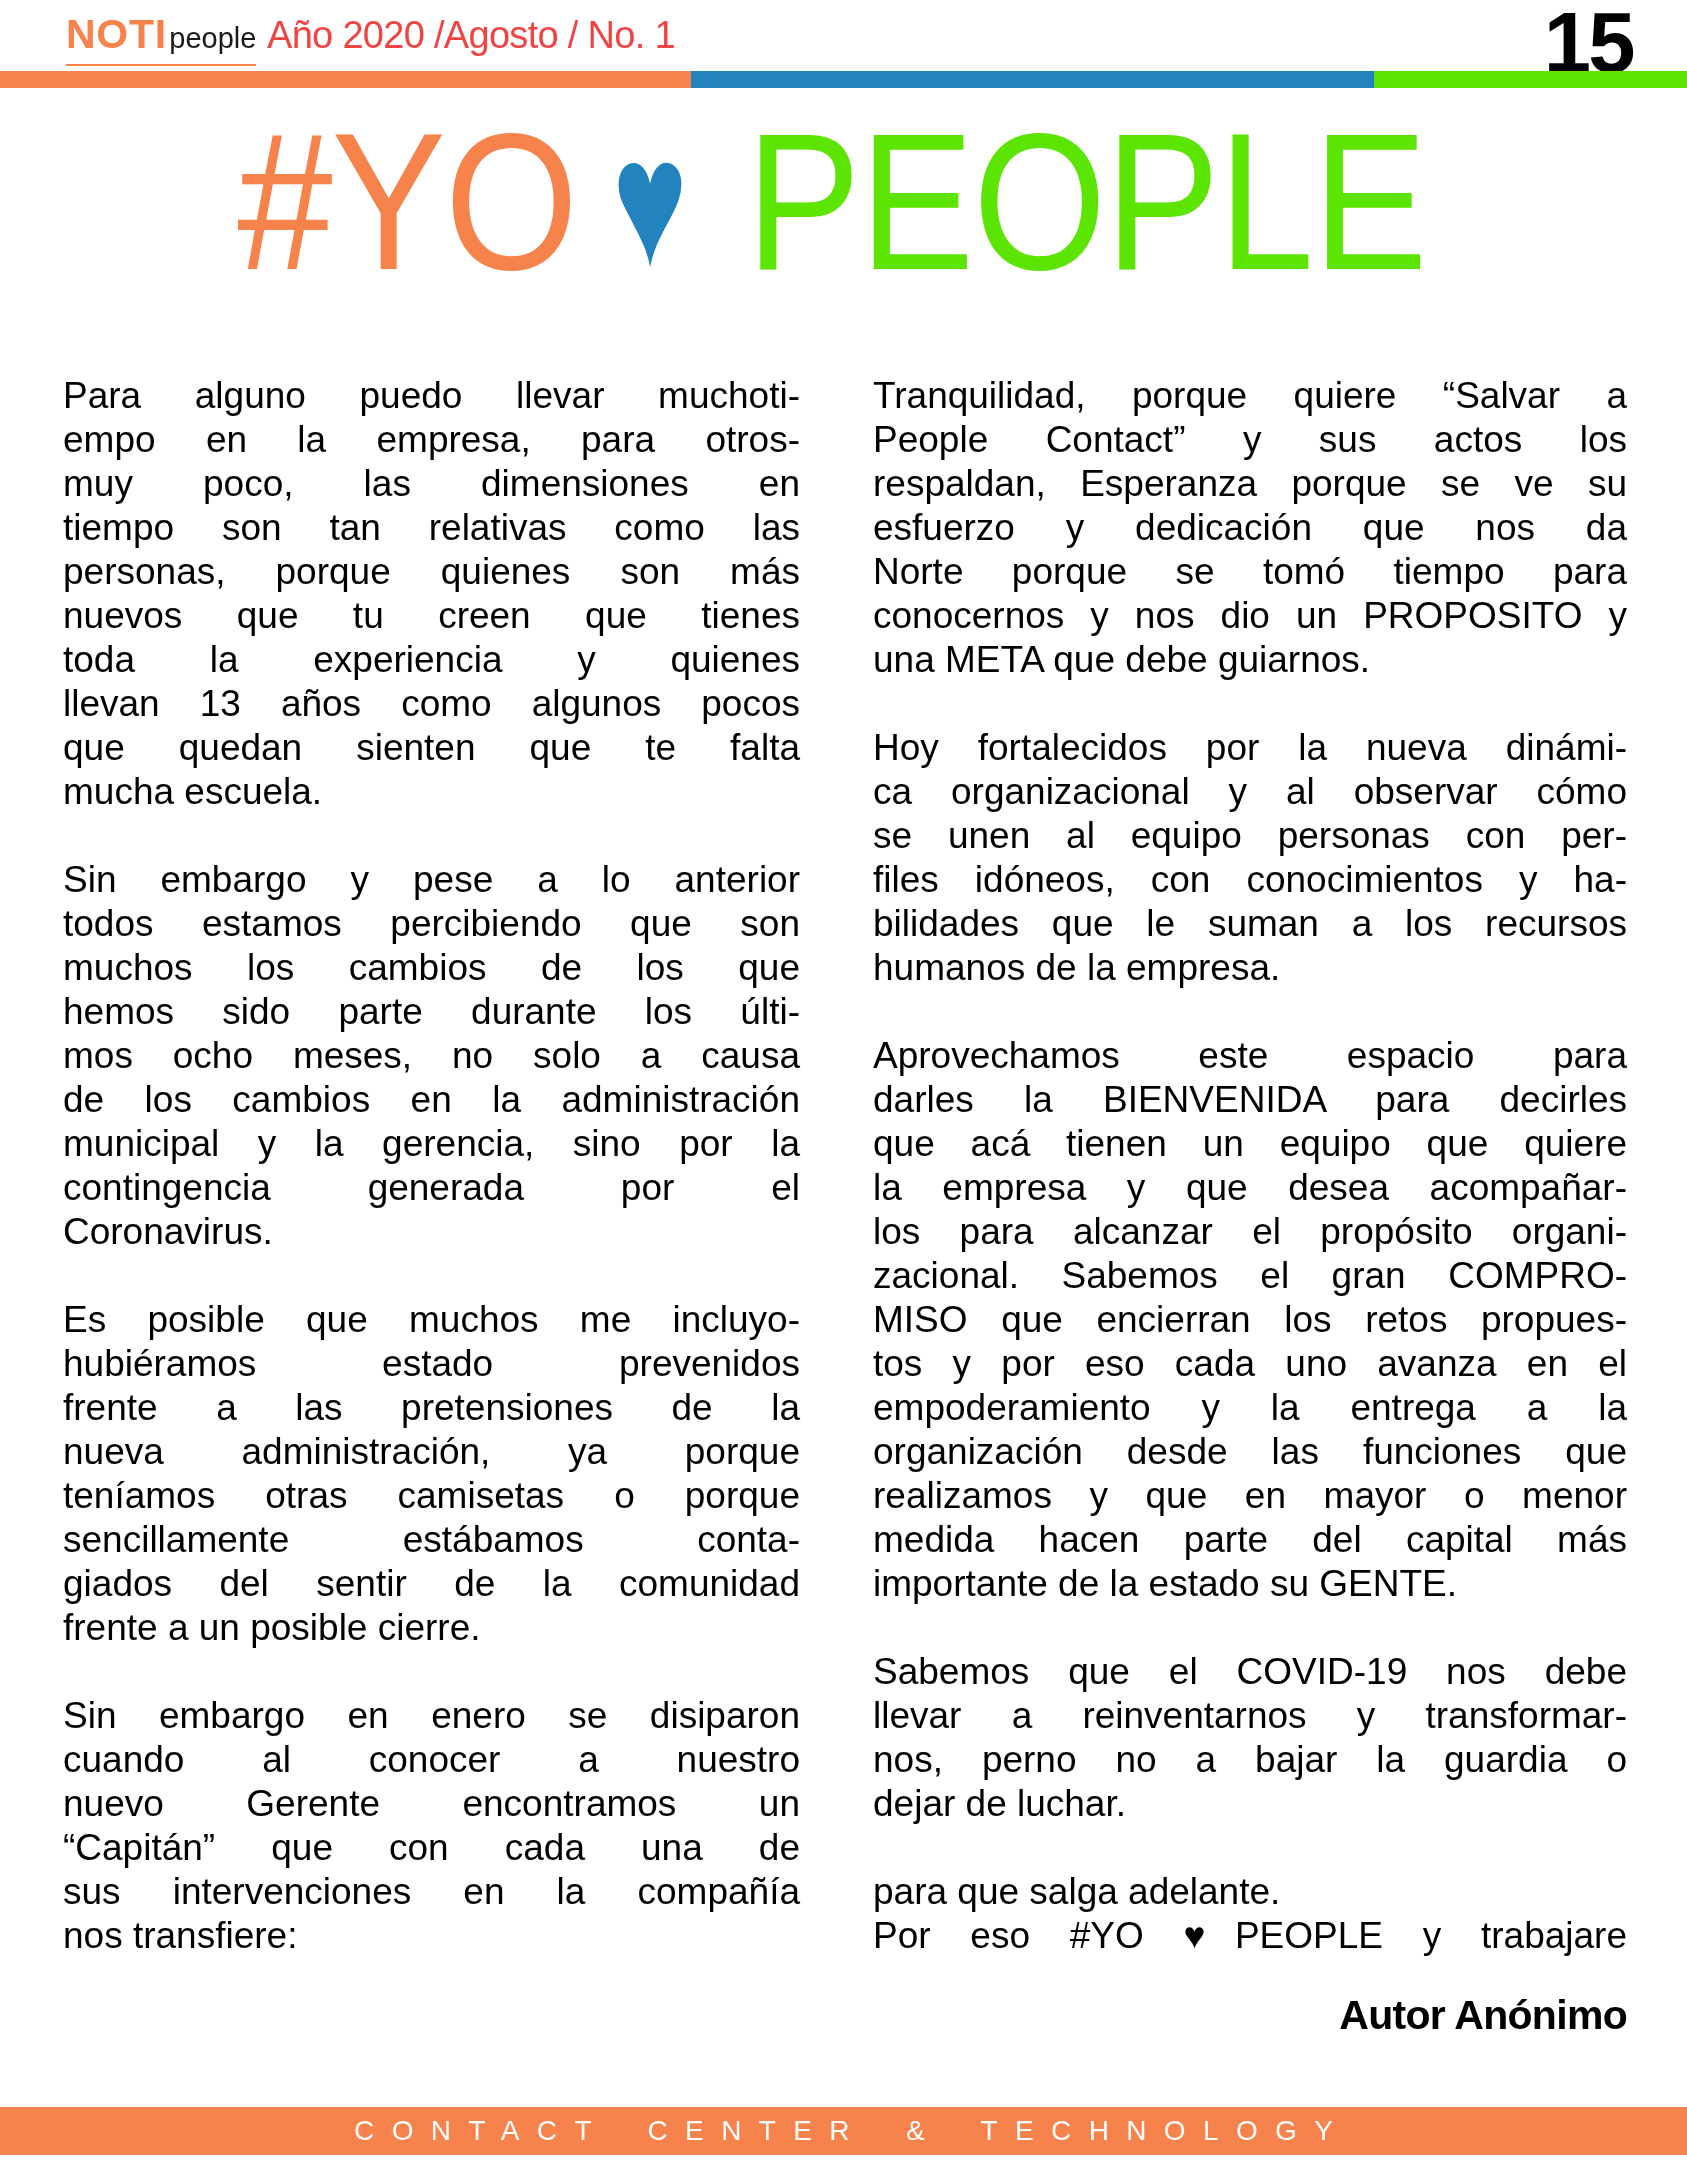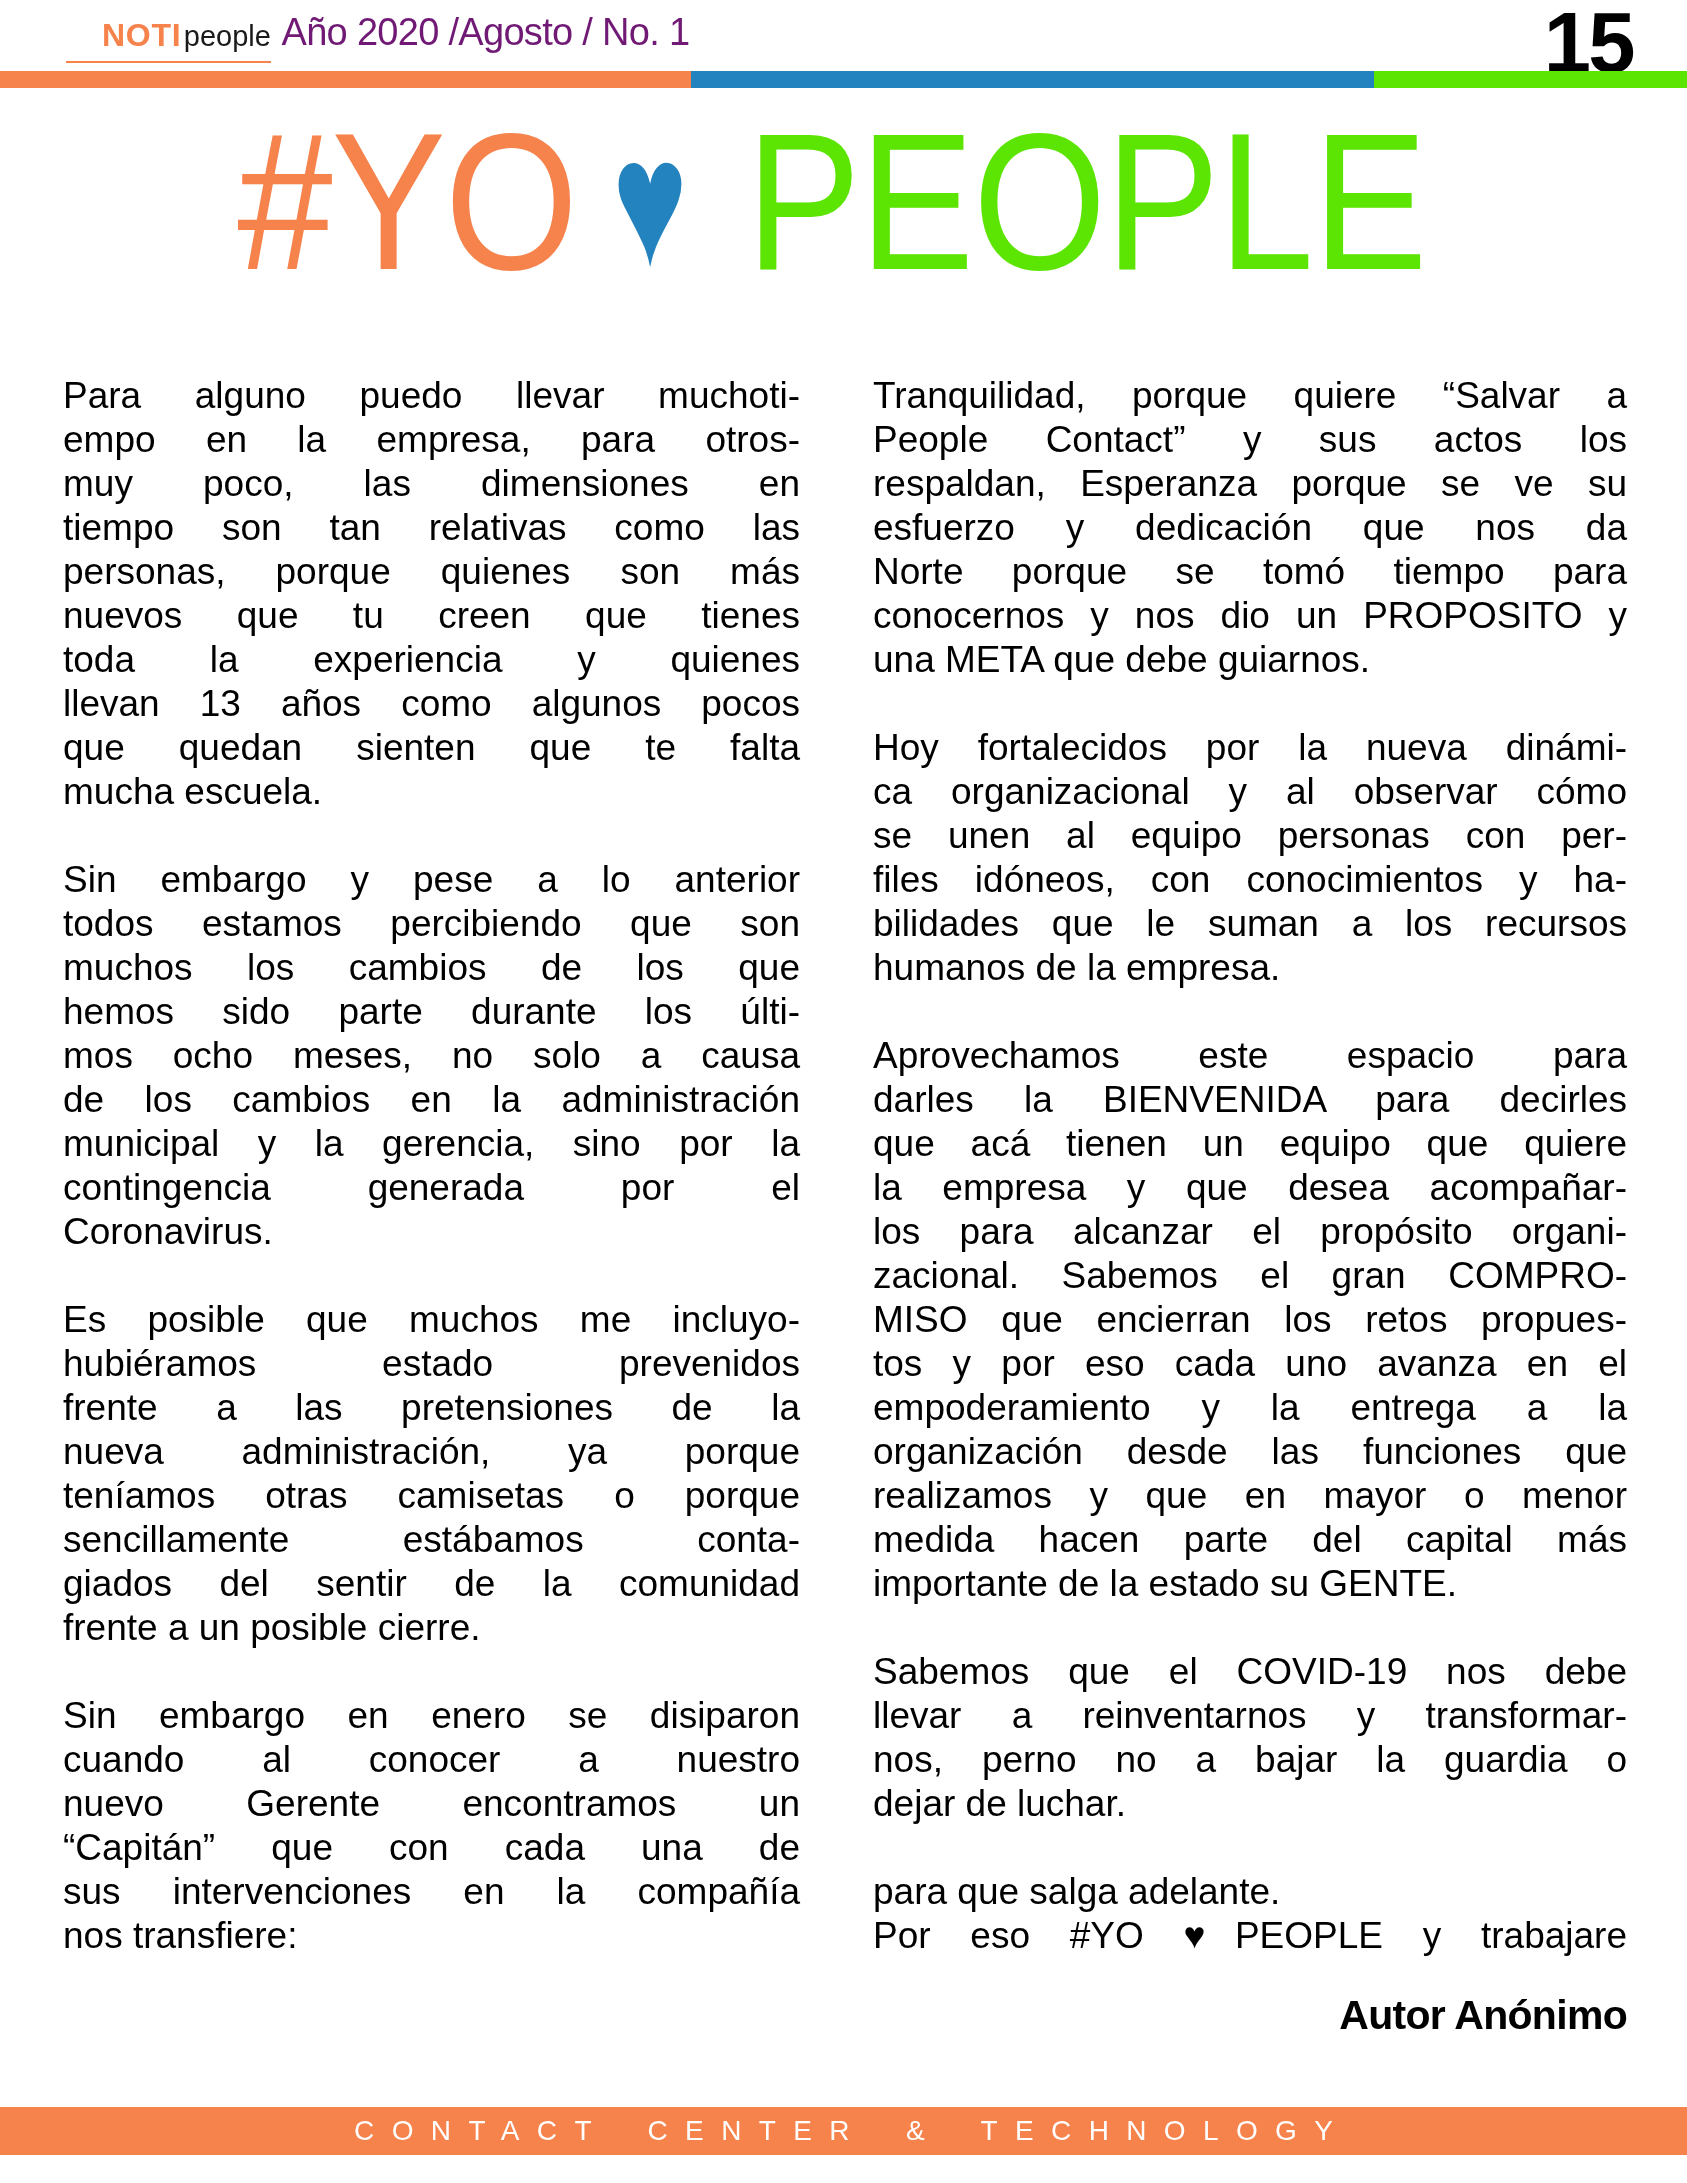--- a/index.html
+++ b/index.html
@@ -25,35 +25,34 @@
     display: flex;
     align-items: flex-end;
   }
   .brand {
     display: inline-block;
     border-bottom: 2.6px solid var(--orange);
     padding-bottom: 6.6px;
     white-space: nowrap;
   }
   .brand-bold {
-    font-size: 32px;
+    font-size: 41px;
     font-weight: bold;
     color: var(--orange);
     letter-spacing: 0.7px;
-    margin-left: 36px;
   }
   .brand-light {
     font-size: 29px;
     font-weight: 300;
     color: #1a1a1a;
     margin-left: 2.6px;
   }
   .issue {
     font-size: 38px;
-    color: #701a75;
+    color: #ef4444;
     margin-left: 10.6px;
     padding-bottom: 9.3px;
     white-space: nowrap;
     letter-spacing: -0.7px;
   }
   .page-number {
     position: absolute;
     top: 0px;
     right: 54px;
     font-size: 85px;

